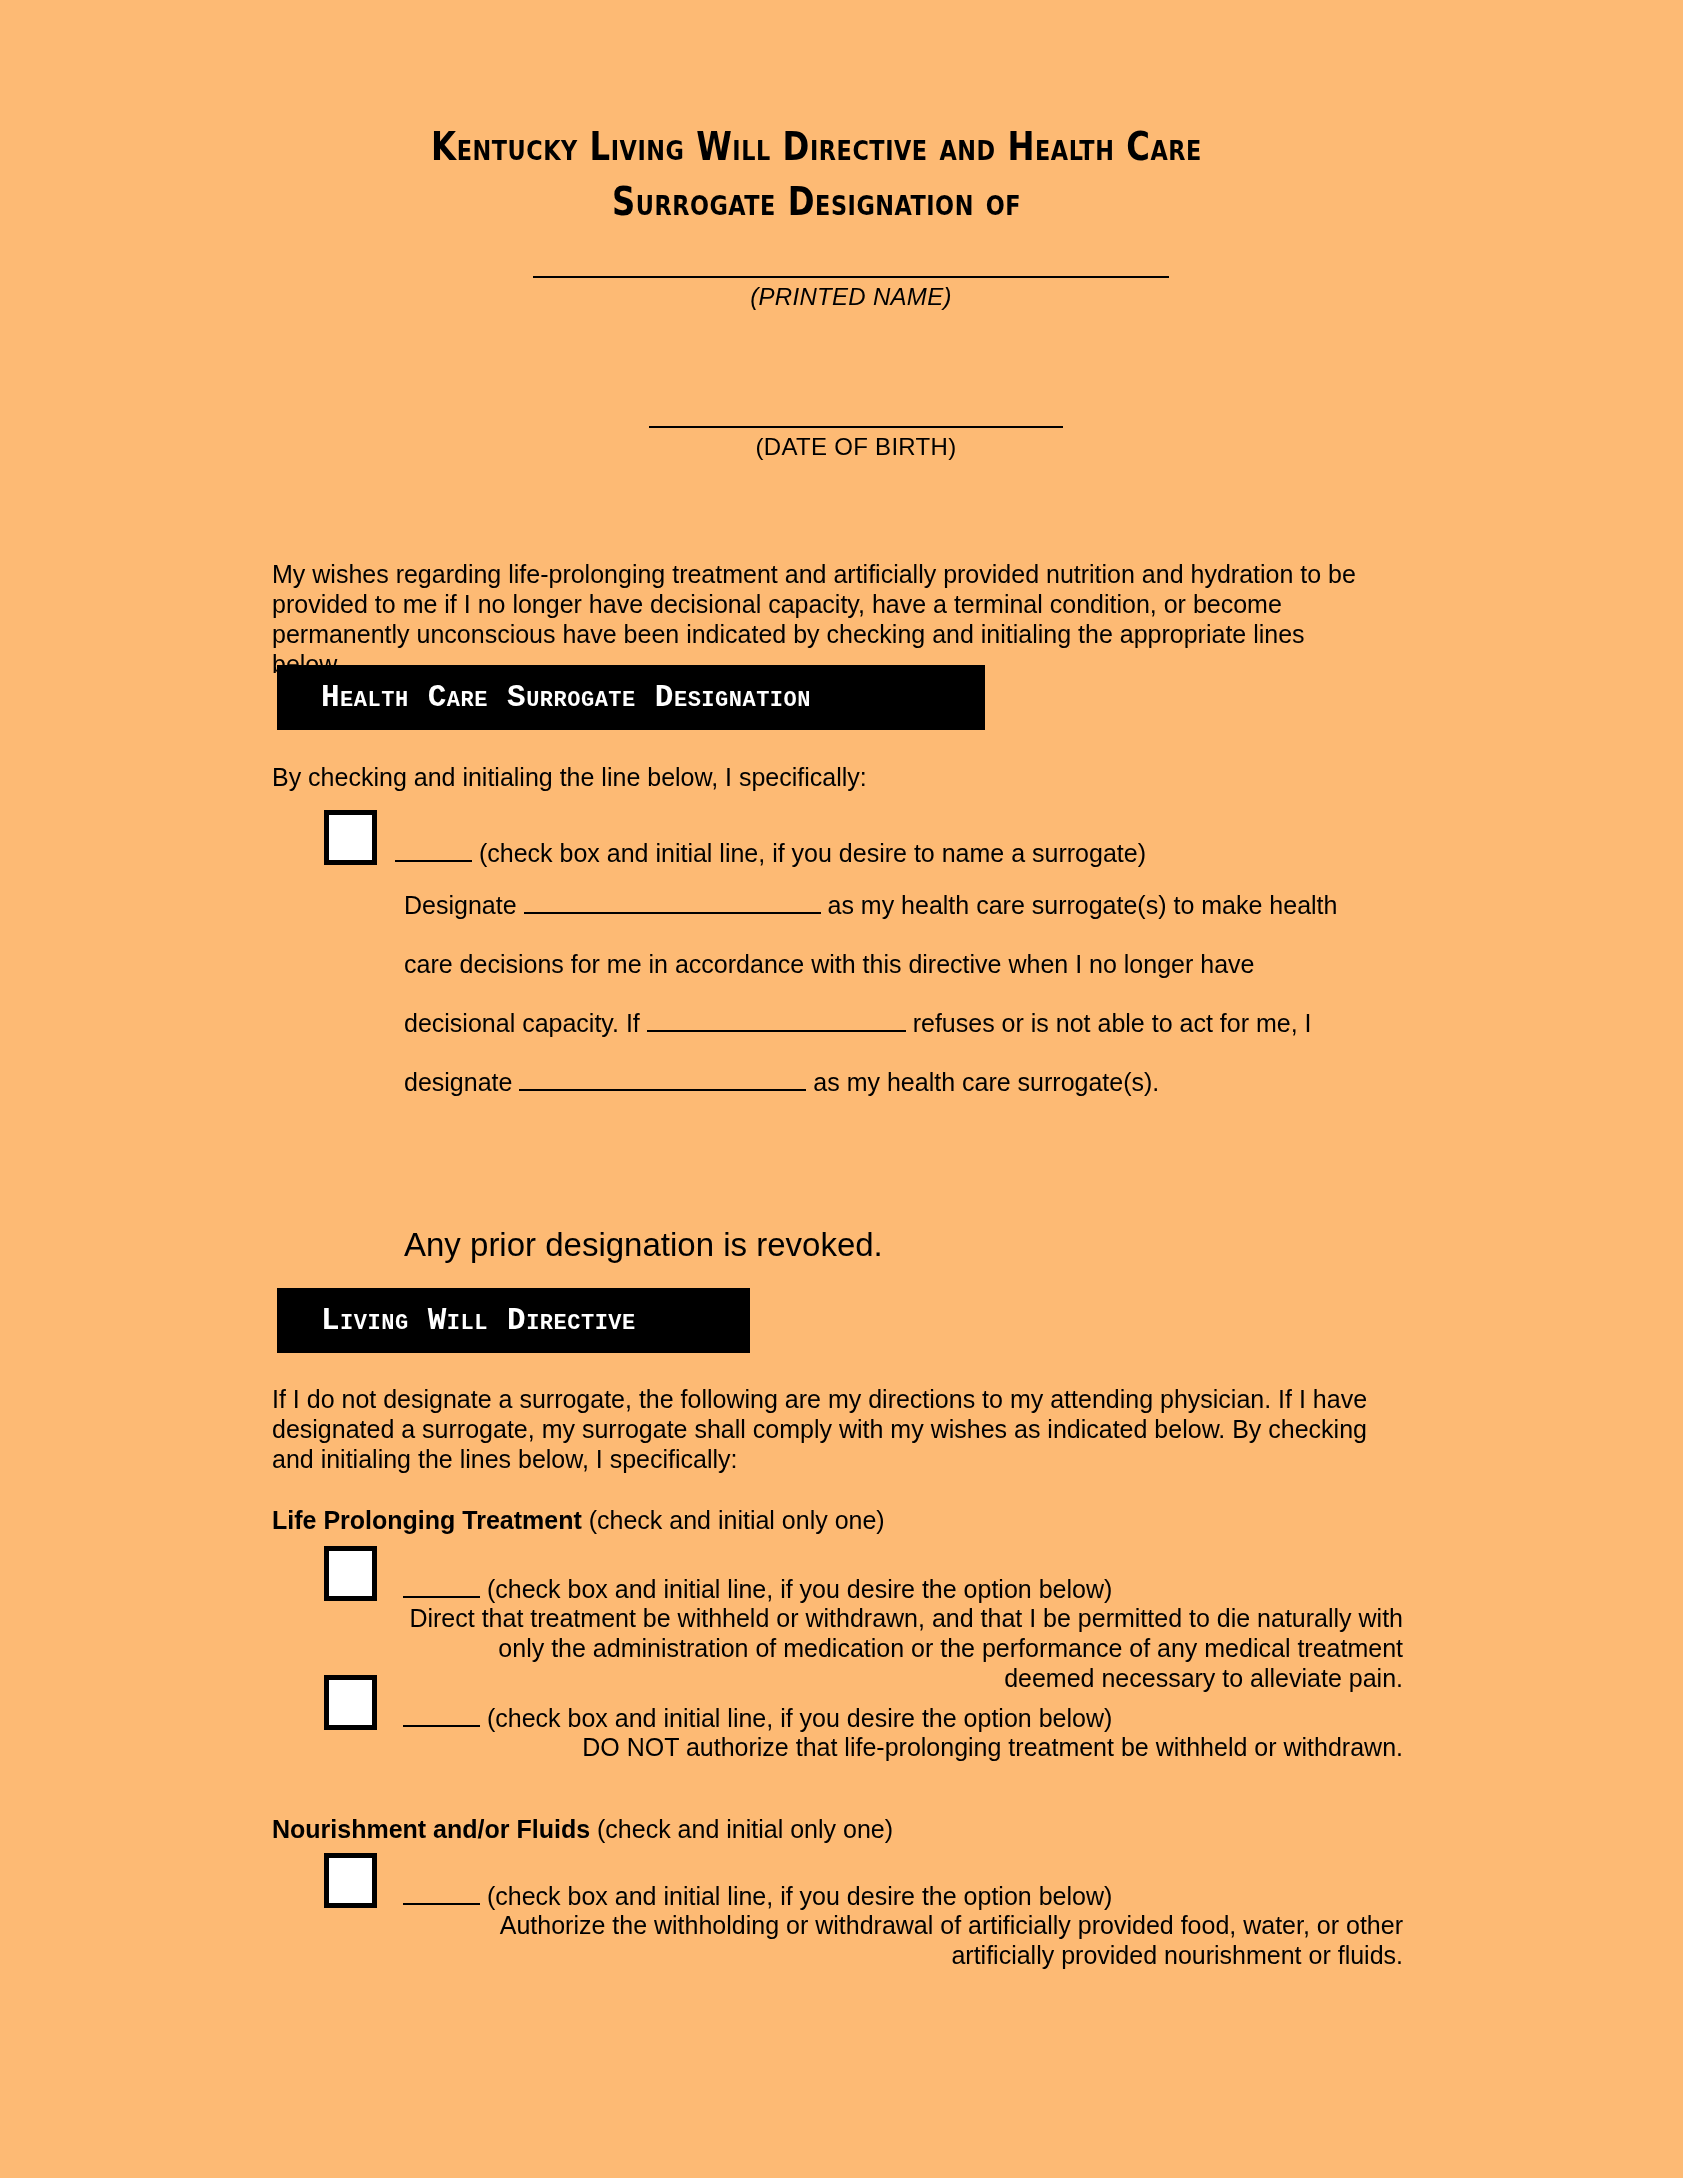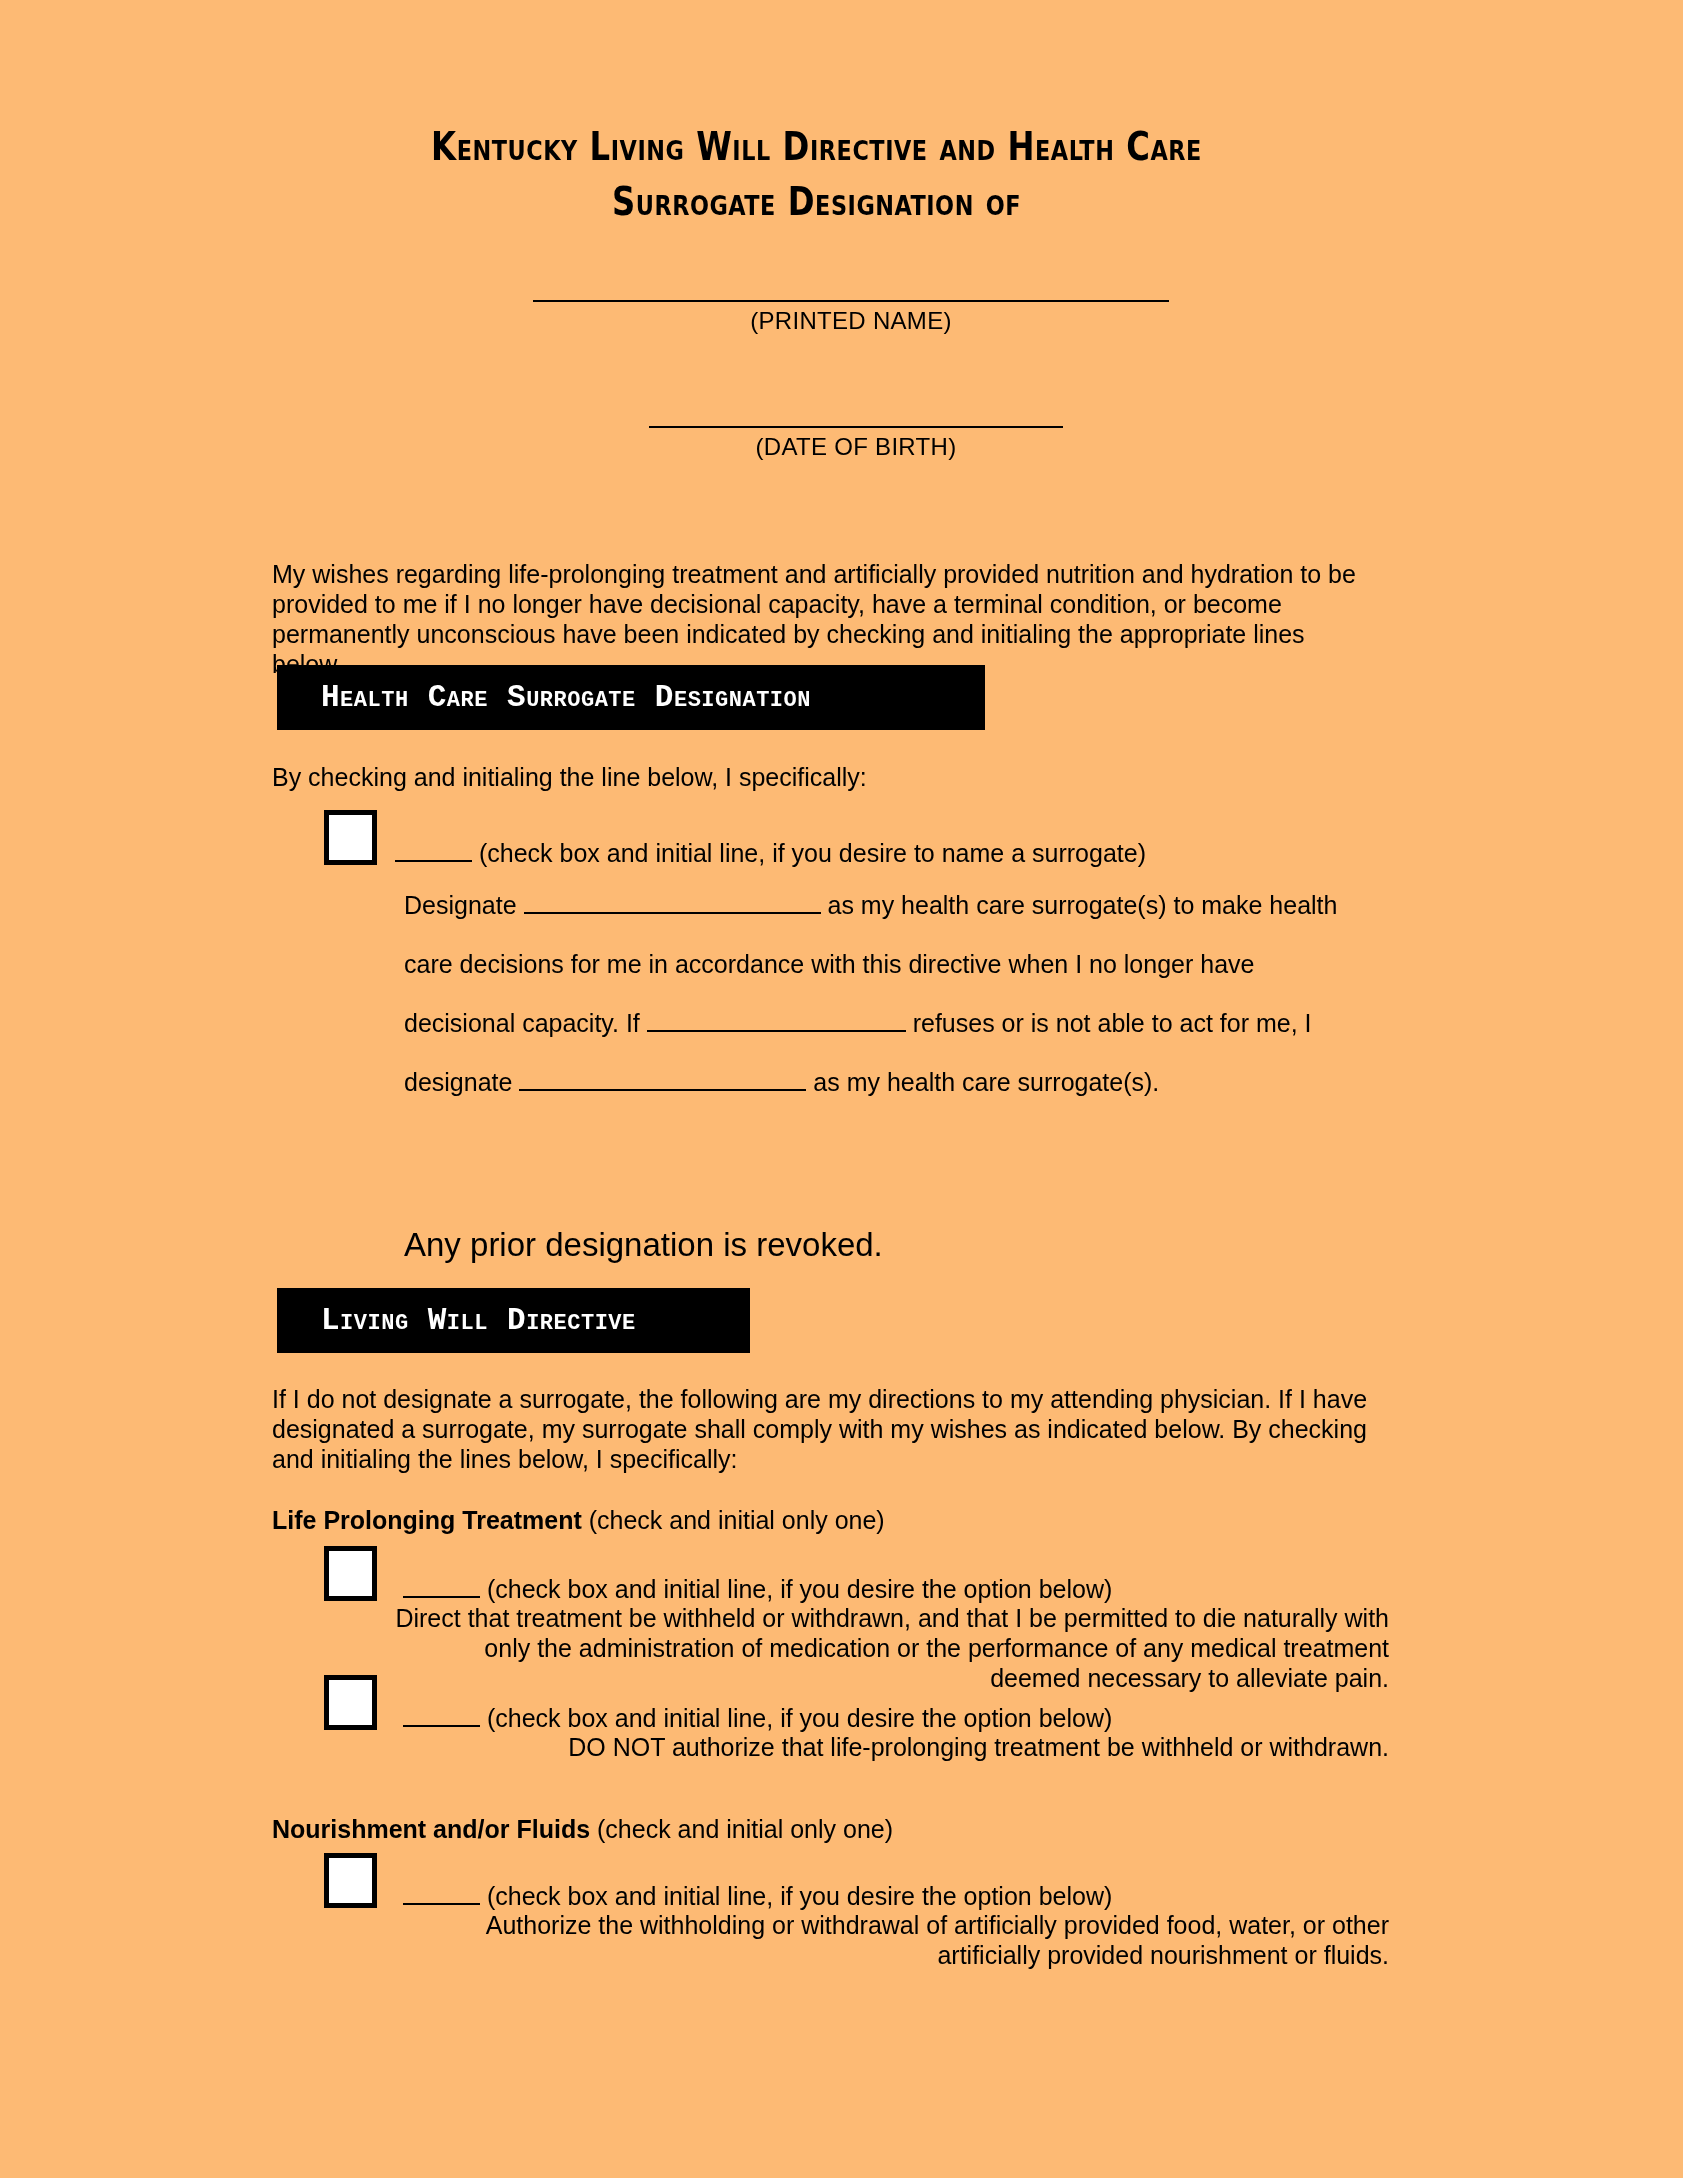--- a/index.html
+++ b/index.html
@@ -52,21 +52,21 @@
     height: 0;
     margin: 0 auto;
   }
   .rule-caption {
     font-size: 24px;
     line-height: 30px;
     letter-spacing: 0.3px;
     padding-top: 4px;
   }
 
-  #printed-name-block { left: 465px; top: 300px; width: 772px; }
+  #printed-name-block { left: 465px; top: 276px; width: 772px; font-style: italic; }
   #printed-name-block .rule-line { width: 636px; }
   #dob-block { left: 554px; top: 426px; width: 604px; }
   #dob-block .rule-line { width: 414px; }
 
   
   .body-text {
     position: absolute;
     font-size: 25px;
     line-height: 30px;
     letter-spacing: 0px;
@@ -193,21 +193,21 @@
   .opt .opt-note {
     position: absolute;
     left: 79px;
     top: 28px;
     white-space: nowrap;
     font-size: 25px;
     line-height: 30px;
   }
   .opt .opt-desc {
     position: absolute;
-    left: 65px;
+    left: 79px;
     top: 57px;
     width: 1000px;
     font-size: 25px;
     line-height: 30px;
   }
   .opt .blank-line { width: 77px; }
 
   #opt-withhold    { left: 324px; top: 1546px; height: 158px; }
   #opt-do-not      { left: 324px; top: 1675px; height: 129px; }
   #opt-nourish     { left: 324px; top: 1853px; height: 158px; }

